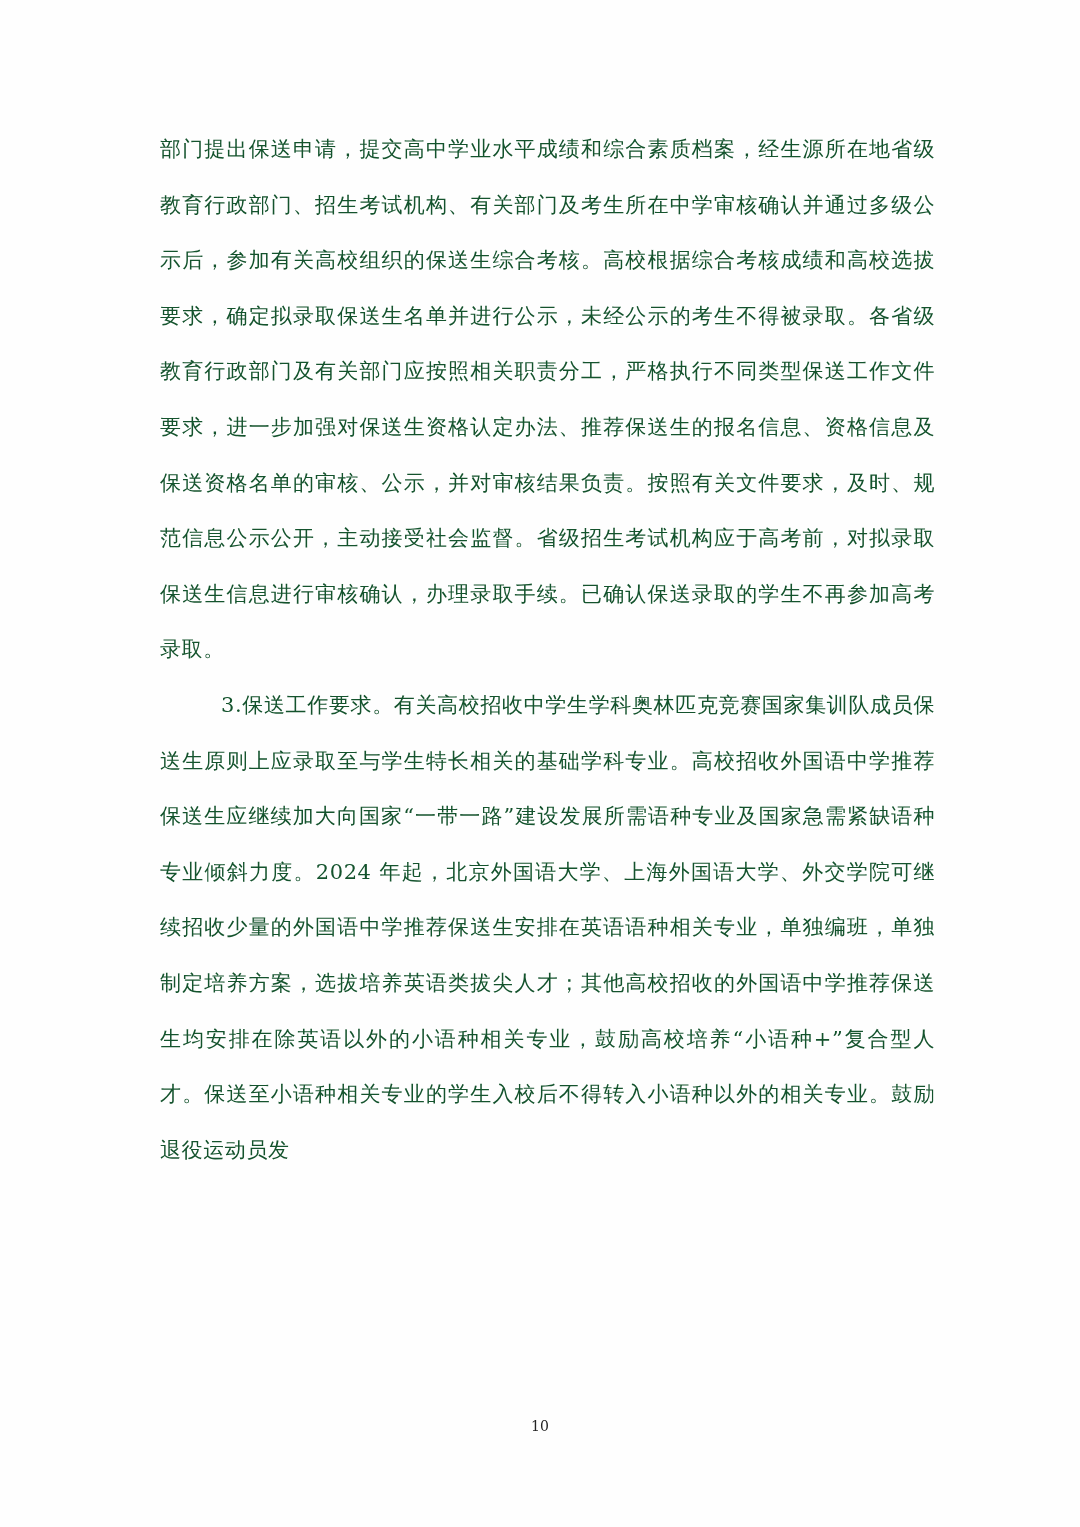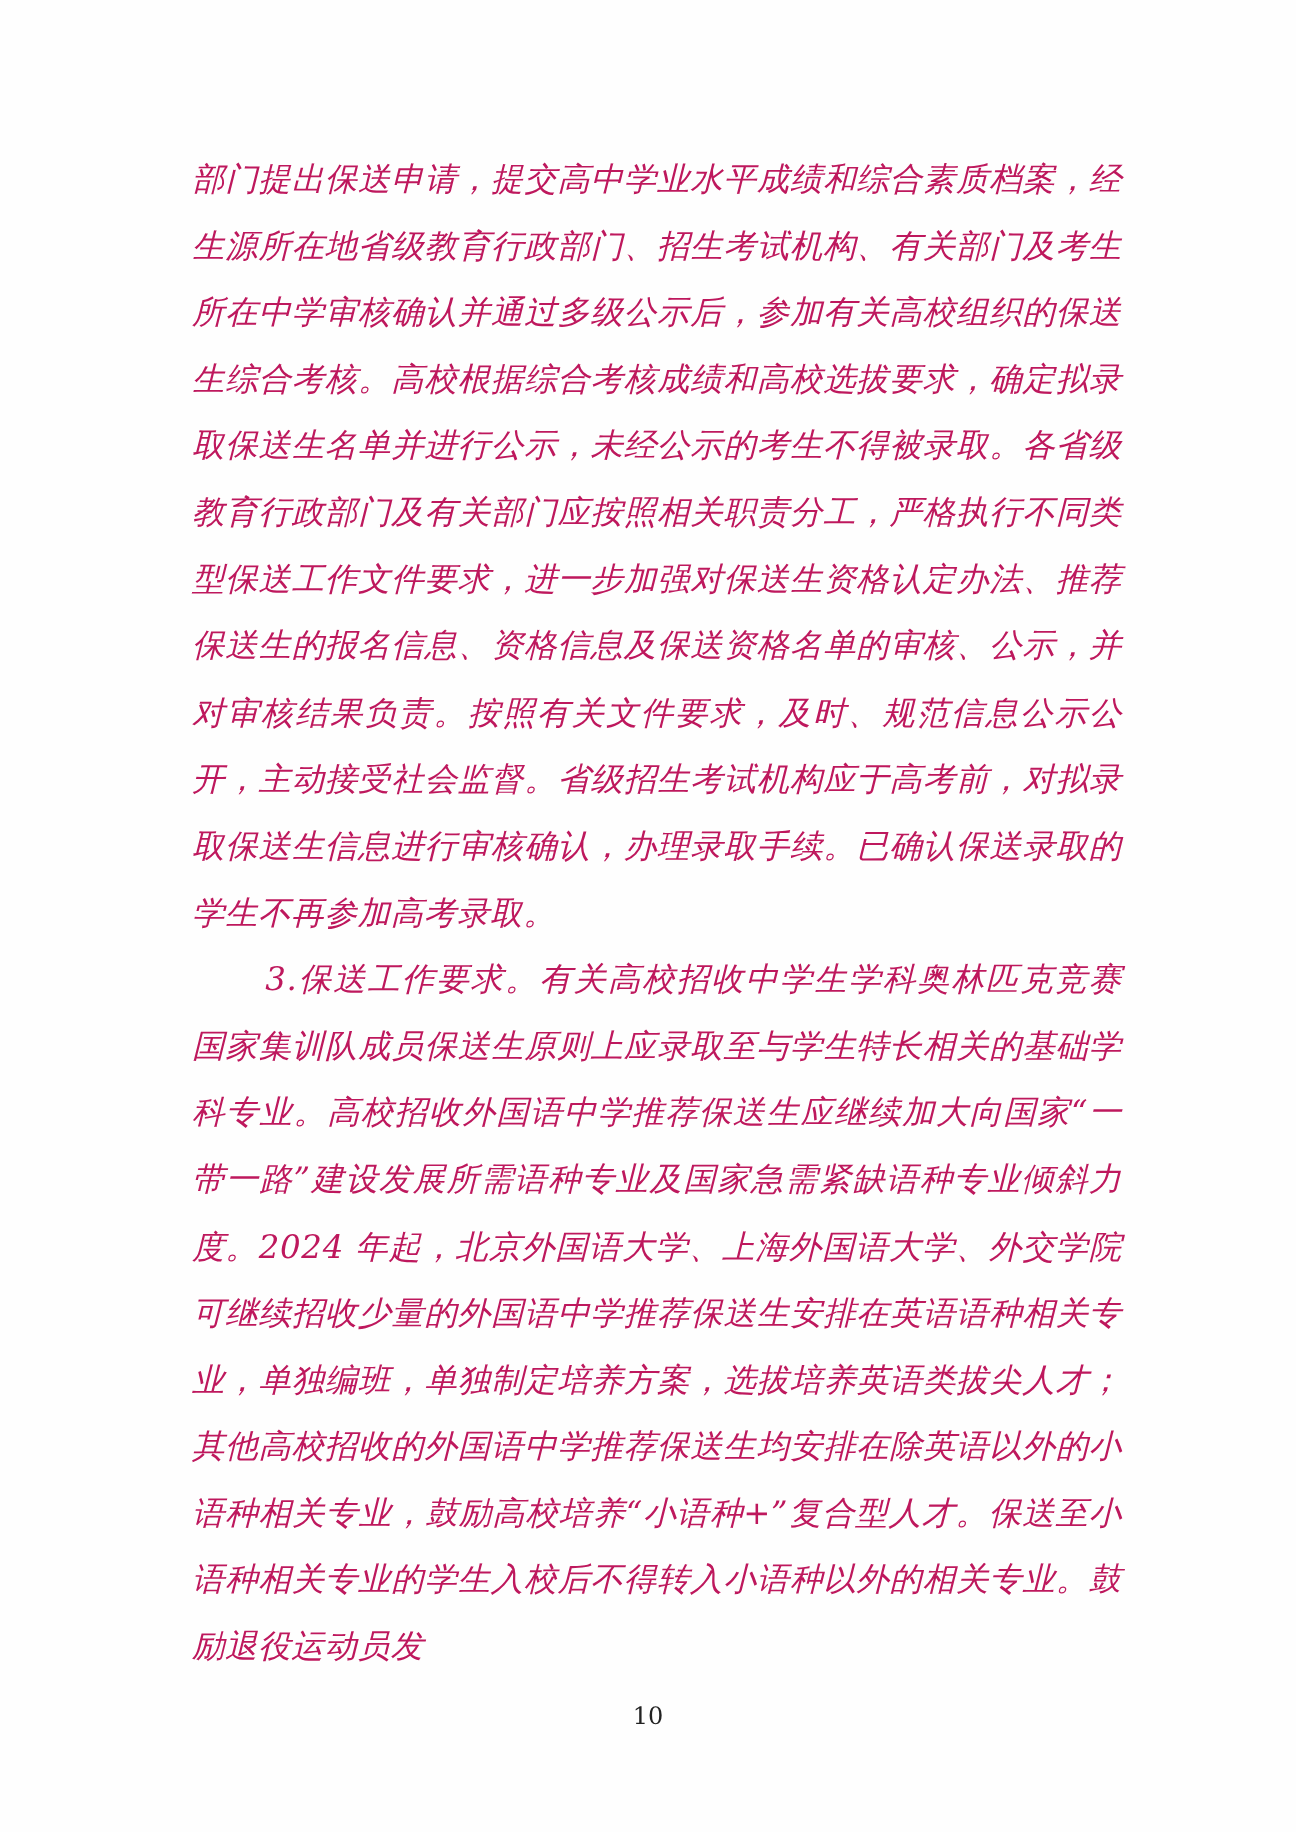--- a/index.html
+++ b/index.html
@@ -20,43 +20,42 @@
     box-sizing: border-box;
     overflow: hidden;
   }
   .content {
     position: absolute;
     left: 160px;
     top: 122px;
     width: 775px;
   }
   .para {
-    font-size: 27px;
+    font-size: 21px;
     line-height: 55.6px;
     text-align: justify;
     text-justify: inter-ideograph;
     letter-spacing: 0.6px;
     margin: 0;
-    color: #be185d;
+    color: #14532d;
     font-family: "DejaVu Serif", "Liberation Serif", serif;
-    font-style: italic;
   }
   .para + .para {
     margin-top: 0px;
   }
   .indent {
     text-indent: 61px;
   }
   .page-number {
     position: absolute;
     left: 0;
     right: 0;
     top: 1418px;
     text-align: center;
-    font-size: 20px;
+    font-size: 14px;
     color: #222222;
     font-family: "DejaVu Serif", "Liberation Serif", serif;
   }
 </style>
 </head>
 <body>
 
 <div class="page">
 
   <div class="content">

